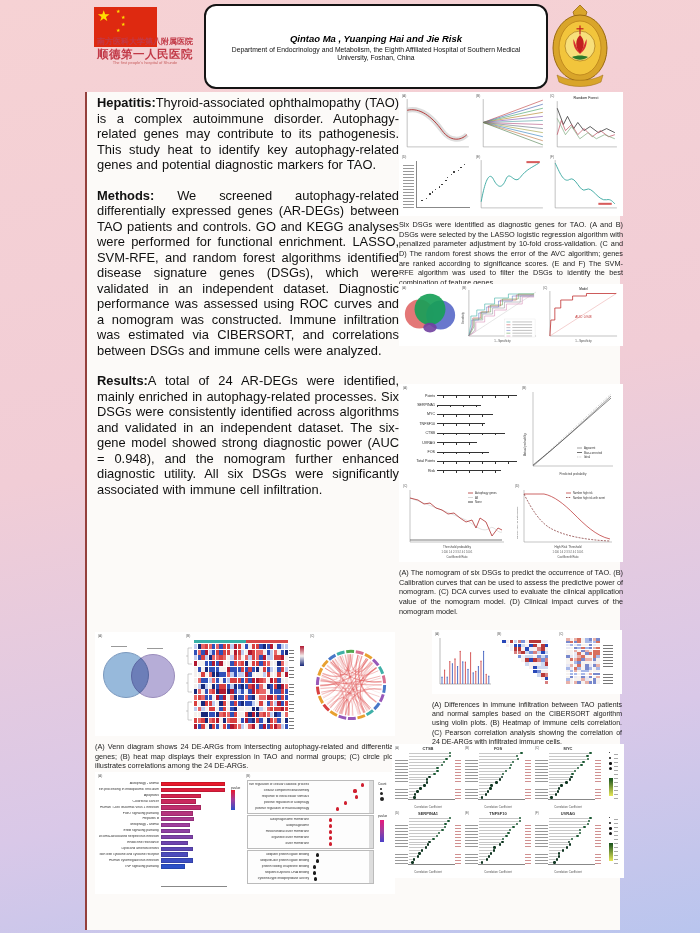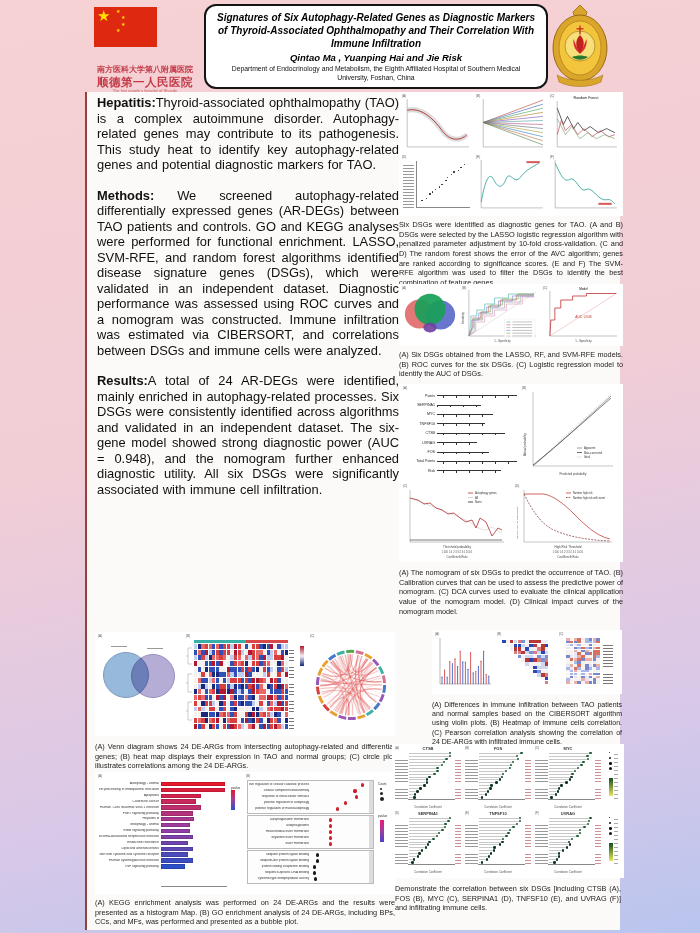--- a/index.html
+++ b/index.html
@@ -15,21 +15,21 @@
 .cell{position:relative;background:#fff;overflow:hidden}
 svg text{font-family:"Liberation Sans",sans-serif}
 .para{margin-bottom:15px;font-size:12.9px;line-height:15.5px;text-align:justify;color:#101010;word-spacing:0.6px}
 .titlebox{position:absolute;left:204px;top:4px;width:344px;height:85px;display:flex;flex-direction:column;
 align-items:center;justify-content:center;text-align:center;border:2px solid #141414;border-radius:12px;background:#fff;padding:3px 10px}
 .title{font-style:italic;font-weight:bold;font-size:10px;line-height:1.32;color:#000}
 .authors{font-style:italic;font-weight:bold;font-size:9.5px;margin-top:2px;color:#000}
 .affil{font-size:6.8px;line-height:1.25;margin-top:2px;color:#111}
 .flag{position:absolute;left:94px;top:7px;width:63px;height:40px;background:#de2910;overflow:hidden}
 .flag span{position:absolute;color:#ffde00;line-height:1}
-.cnblock{position:absolute;left:84px;top:65px;width:122px;text-align:center;color:#c23a48}
+.cnblock{position:absolute;left:84px;top:37px;width:122px;text-align:center;color:#c23a48}
 .cn1{font-family:"Liberation Serif",serif;font-size:8px;font-weight:bold;line-height:1.2;white-space:nowrap;overflow:hidden}
 .cn2{font-family:"Liberation Serif",serif;font-size:11.5px;font-weight:bold;line-height:1.25;letter-spacing:0.5px;white-space:nowrap;overflow:hidden}
 .cn3{font-size:4px;line-height:1.2;color:#c86060}
 .micro{white-space:nowrap;overflow:hidden}
 </style>
 </head>
 <body>
 
 <div class="flag">
   <span style="left:3px;top:1px;font-size:15px">★</span>
@@ -37,21 +37,20 @@
   <span style="left:27px;top:8px;font-size:5px">★</span>
   <span style="left:27px;top:15px;font-size:5px">★</span>
   <span style="left:22px;top:21px;font-size:5px">★</span>
 </div>
 <div class="cnblock">
   <div class="cn1">南方医科大学第八附属医院</div>
   <div class="cn2">顺德第一人民医院</div>
   <div class="cn3">The first people's hospital of Shunde</div>
 </div>
 <div class="titlebox">
-  <div class="title">Signatures of Six Autophagy-Related Genes as Diagnostic Markers of Thyroid-Associated Ophthalmopathy and Their Correlation With Immune Infiltration</div>
   <div class="authors">Qintao Ma , Yuanping Hai and Jie Risk</div>
   <div class="affil">Department of Endocrinology and Metabolism, the Eighth Affiliated Hospital of Southern Medical University, Foshan, China</div>
 </div>
 <div class="abs" style="left:549px;top:2px;width:62px;height:89px">
   <svg viewBox="0 0 62 89" width="62" height="89">
     <g>
       <path d="M24,10 L31,3 L38,10 L36,16 L26,16 Z" fill="#d9a52a" stroke="#9a6a10" stroke-width="0.8"></path>
       <ellipse cx="31" cy="46" rx="27" ry="33" fill="#d9a52a" stroke="#9a6a10" stroke-width="1"></ellipse>
       <ellipse cx="31" cy="46" rx="21" ry="27" fill="#f2c53c" stroke="#b9821a" stroke-width="0.8"></ellipse>
       <circle cx="31" cy="44" r="15" fill="#f7df7a" stroke="#9a6a10" stroke-width="0.6"></circle>
@@ -197,21 +196,20 @@
         <text x="42" y="4" font-size="3.2" text-anchor="middle" fill="#111">Model</text>
         <g>
             <path d="M8,5 L8,50 L76,50" fill="none" stroke="#888" stroke-width="0.5"></path>
           </g>
         <line x1="8" y1="50" x2="76" y2="7" stroke="#e8a0a0" stroke-width="0.5"></line>
         <polyline points="8,50 9,34 13,34 13,22 19,22 19,14 31,14 31,10 45,10 45,7.5 75,7.5" fill="none" stroke="#c03030" stroke-width="0.8"></polyline>
         <text x="42" y="32" font-size="3.2" fill="#c03030" text-anchor="middle">AUC: 0.948</text>
         <text x="42" y="56" font-size="2.8" text-anchor="middle" fill="#444">1 - Specificity</text>
       </svg></div>
   </div>
-  <div class="cap" style="left:312px;top:258px;width:224px">(A) Six DSGs obtained from the LASSO, RF, and SVM-RFE models. (B) ROC curves for the six DSGs. (C) Logistic regression model to identify the AUC of DSGs.</div>
 
   <div class="figbox" style="left:312px;top:292px;width:224px;height:178px">
     <div class="abs" style="left:3px;top:2px;width:117px;height:95px">
       <span class="pl">(A)</span>
       <div id="nomogram" style="position:absolute;left:2px;top:5px;right:2px">
           <div style="display: flex; align-items: center; height: 9.4px;">
             <div style="width: 33px; font-size: 3.6px; line-height: 4px; color: rgb(34, 34, 34); text-align: right; padding-right: 2px; white-space: nowrap; overflow: hidden;">Points</div>
             <div style="flex: 1 1 0%; position: relative; height: 6px;">
               <div style="position: absolute; left: 0px; top: 2.5px; width: 100%; border-top: 0.6px solid rgb(51, 51, 51); height: 2.6px; background: repeating-linear-gradient(90deg, rgb(51, 51, 51) 0px, rgb(51, 51, 51) 0.5px, transparent 0.5px, transparent 6.5px);"></div>
             </div>
@@ -1348,21 +1346,20 @@
       <div style="width:17px;position:relative">
         <div style="position:absolute;top:8px;left:2px;font-size:3.2px;line-height:4px;color:#333" class="micro">Count</div>
         <div style="position:absolute;top:14px;left:4px;width:2px;height:2px;border-radius:50%;background:#222"></div>
         <div style="position:absolute;top:18px;left:4px;width:3px;height:3px;border-radius:50%;background:#222"></div>
         <div style="position:absolute;top:23px;left:4px;width:4px;height:4px;border-radius:50%;background:#222"></div>
         <div style="position:absolute;top:40px;left:2px;font-size:3.2px;line-height:4px;color:#333" class="micro">pvalue</div>
         <div style="position:absolute;top:46px;left:4px;width:3.5px;height:22px;background:linear-gradient(#e8197c,#a03d9e,#4b40c8)"></div>
       </div>
     </div>
   </div>
-  <div class="cap" style="left:8px;top:806px;width:300px">(A) KEGG enrichment analysis was performed on 24 DE-ARGs and the results were presented as a histogram Map. (B) GO enrichment analysis of 24 DE-ARGs, including BPs, CCs, and MFs, was performed and presented as a bubble plot.</div>
 
   <div class="figbox" style="left:305px;top:652px;width:232px;height:134px;padding:2px">
     <div id="fig7-grid" style="display:flex;flex-direction:column;gap:2px">
         <div style="display: flex; gap: 2px; height: 63px;">
           <div style="position: relative; width: 68px; background: rgb(255, 255, 255); overflow: hidden;">
             <div style="position: absolute; left: 1px; top: 0px; font-size: 3px; line-height: 4px; color: rgb(85, 85, 85);">(A)</div>
             <div style="position: absolute; top: 0px; left: 0px; right: 0px; text-align: center; font-size: 4px; line-height: 5px; font-weight: bold; color: rgb(51, 51, 51);">CTSB</div>
             <div style="position: absolute; left: 1px; top: 7px; bottom: 10px; width: 13px; background: repeating-linear-gradient(0deg, rgb(153, 153, 153) 0px, rgb(153, 153, 153) 0.8px, transparent 0.8px, transparent 2.9px);"></div>
             <div style="position: absolute; right: 1px; top: 7px; bottom: 10px; width: 6px; background: repeating-linear-gradient(0deg, rgb(208, 144, 144) 0px, rgb(208, 144, 144) 0.8px, transparent 0.8px, transparent 2.9px);"></div>
             <div style="position: absolute; inset: 7px 8px 10px 15px;">
@@ -1626,15 +1623,14 @@
             <div style="position: absolute; left: 5px; top: 6px; width: 1.2px; height: 1.2px; border-radius: 50%; background: rgb(17, 17, 17);"></div>
             <div style="position: absolute; left: 5px; top: 11px; width: 1.9px; height: 1.9px; border-radius: 50%; background: rgb(17, 17, 17);"></div>
             <div style="position: absolute; left: 5px; top: 16px; width: 2.6px; height: 2.6px; border-radius: 50%; background: rgb(17, 17, 17);"></div>
             <div style="position: absolute; left: 5px; top: 21px; width: 3.3px; height: 3.3px; border-radius: 50%; background: rgb(17, 17, 17);"></div>
             <div style="position: absolute; left: 5px; top: 32px; width: 3.5px; height: 18px; background: linear-gradient(rgb(20, 80, 28), rgb(232, 232, 88));"></div>
             <div style="position: absolute; left: 10px; top: 6px; bottom: 10px; width: 4px; background: repeating-linear-gradient(0deg, rgb(170, 170, 170) 0px, rgb(170, 170, 170) 0.7px, transparent 0.7px, transparent 4px);"></div>
           </div>
         </div>
       </div>
   </div>
-  <div class="cap" style="left:308px;top:792px;width:226px">Demonstrate the correlation between six DSGs [including CTSB (A), FOS (B), MYC (C), SERPINA1 (D), TNFSF10 (E), and UVRAG (F)] and infiltrating immune cells.</div>
 
 </div>
 
 </body></html>

